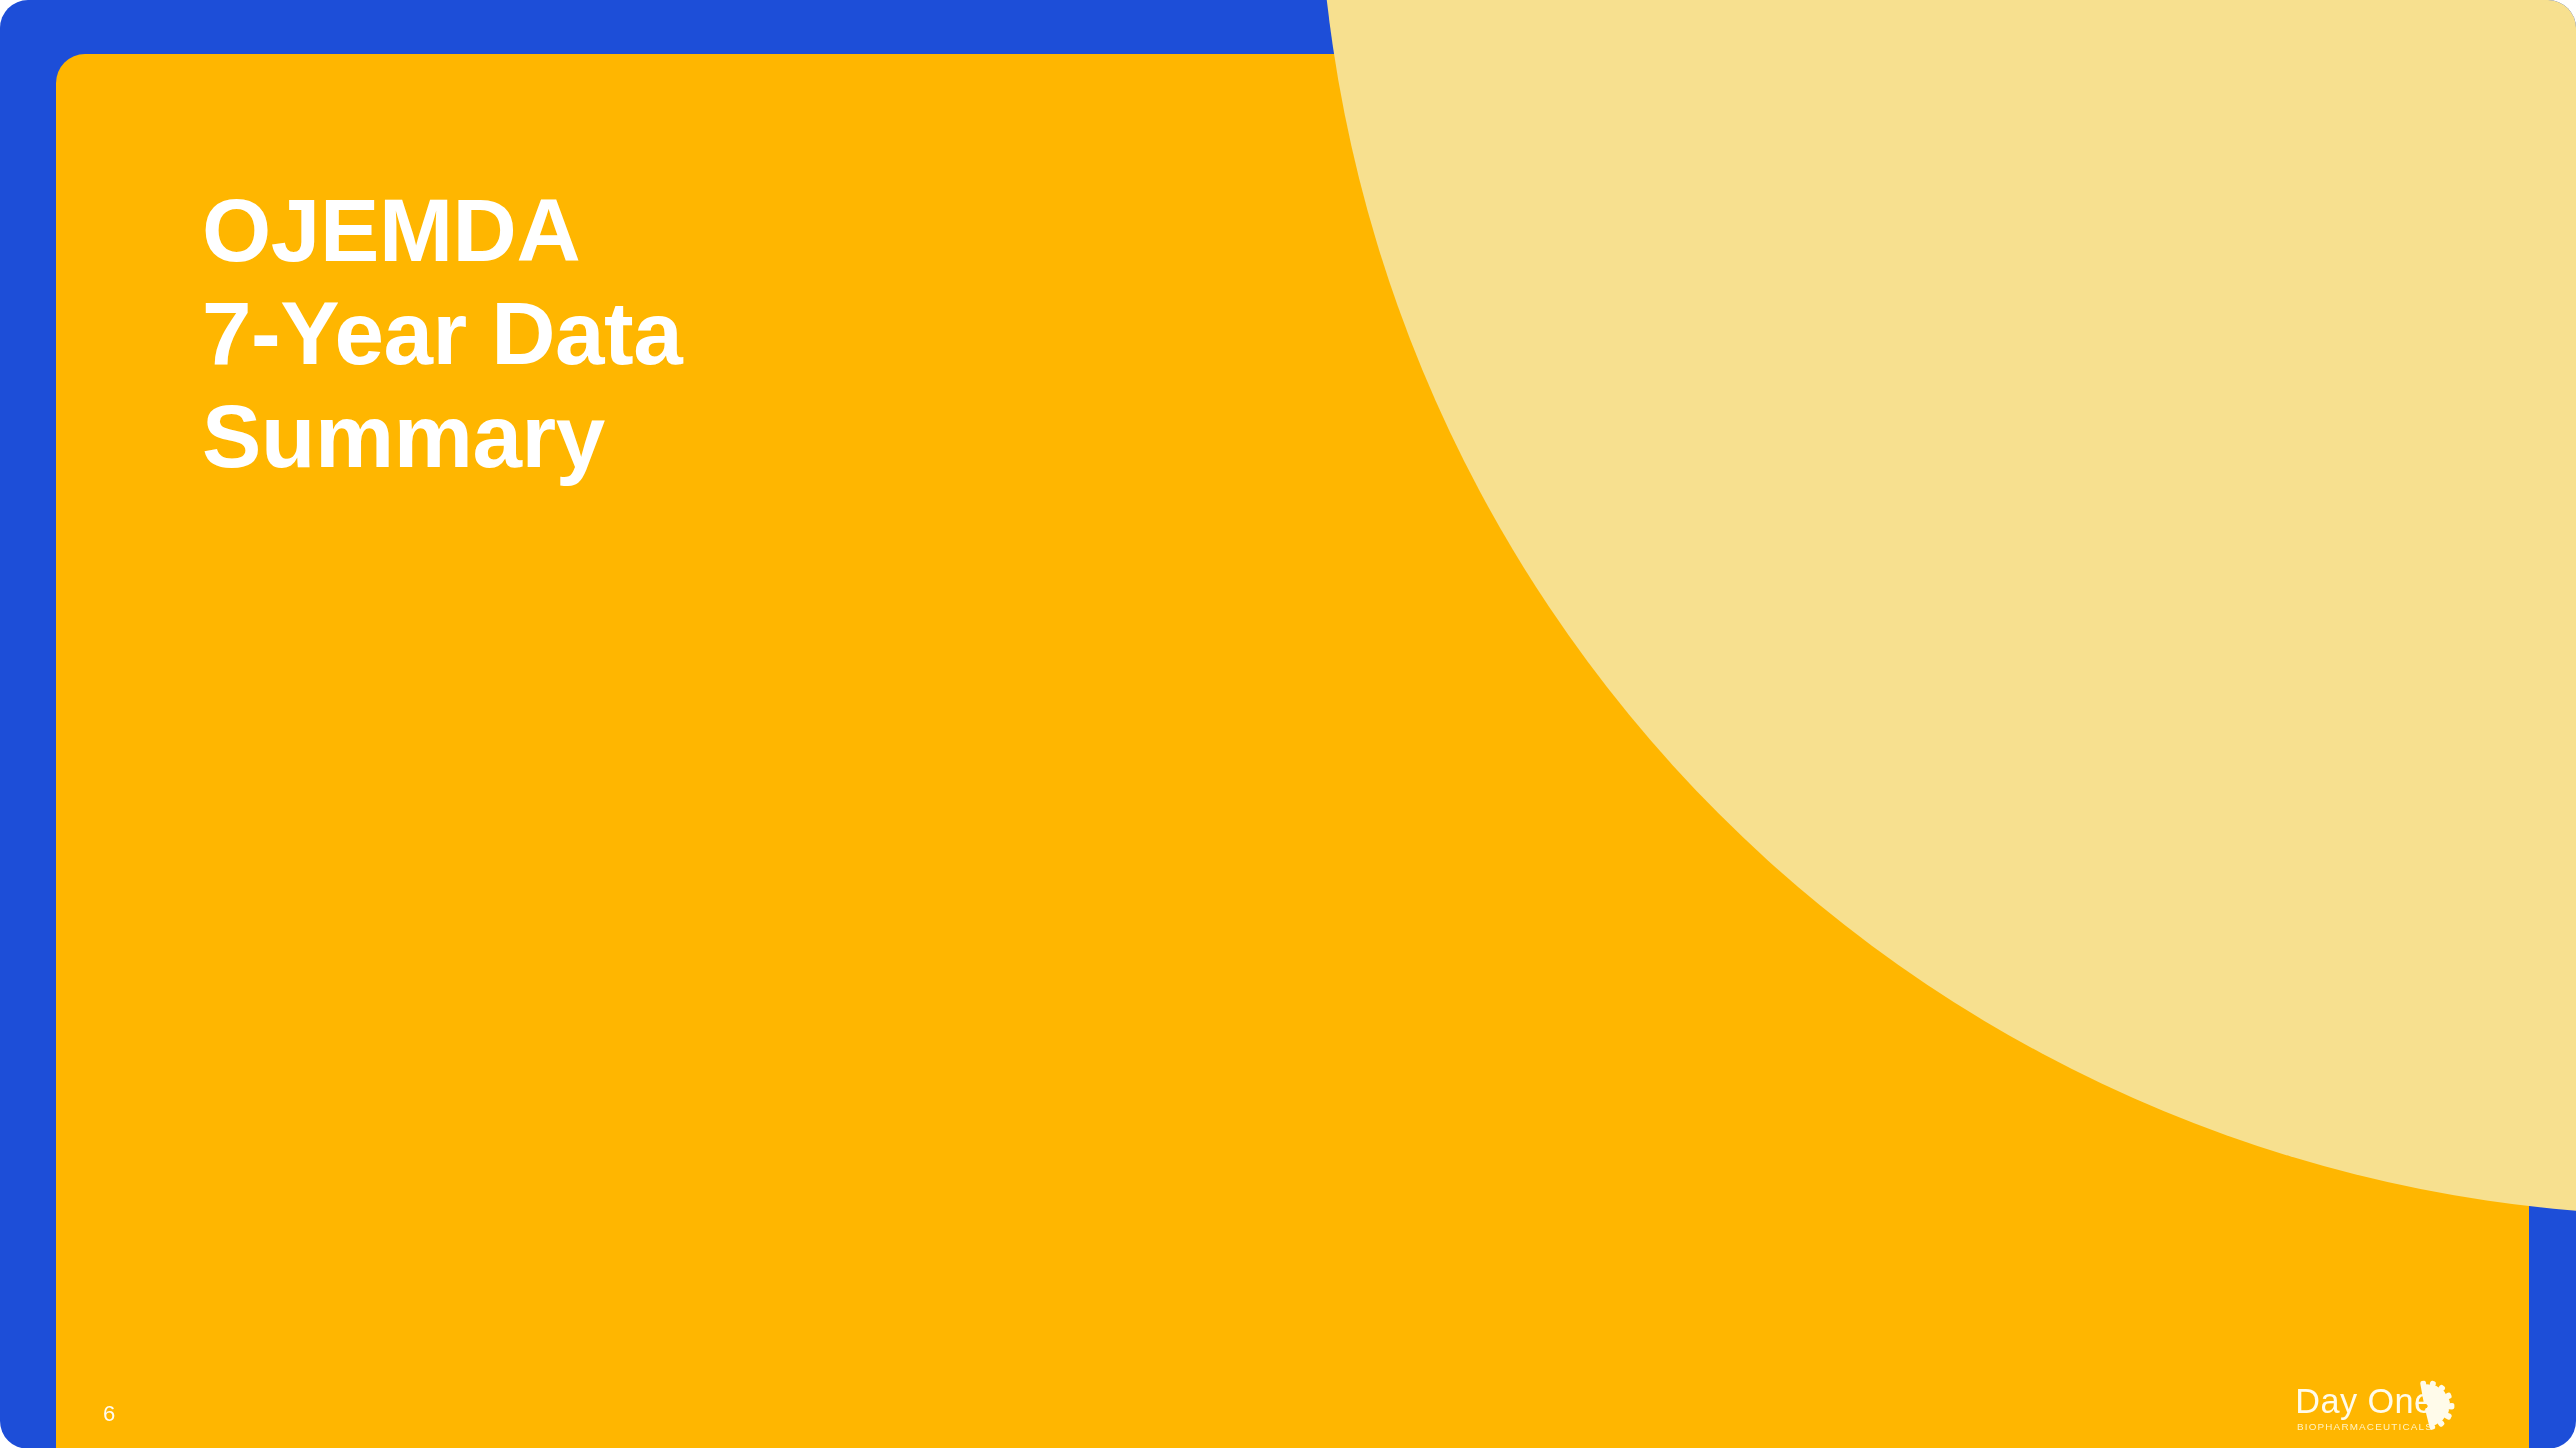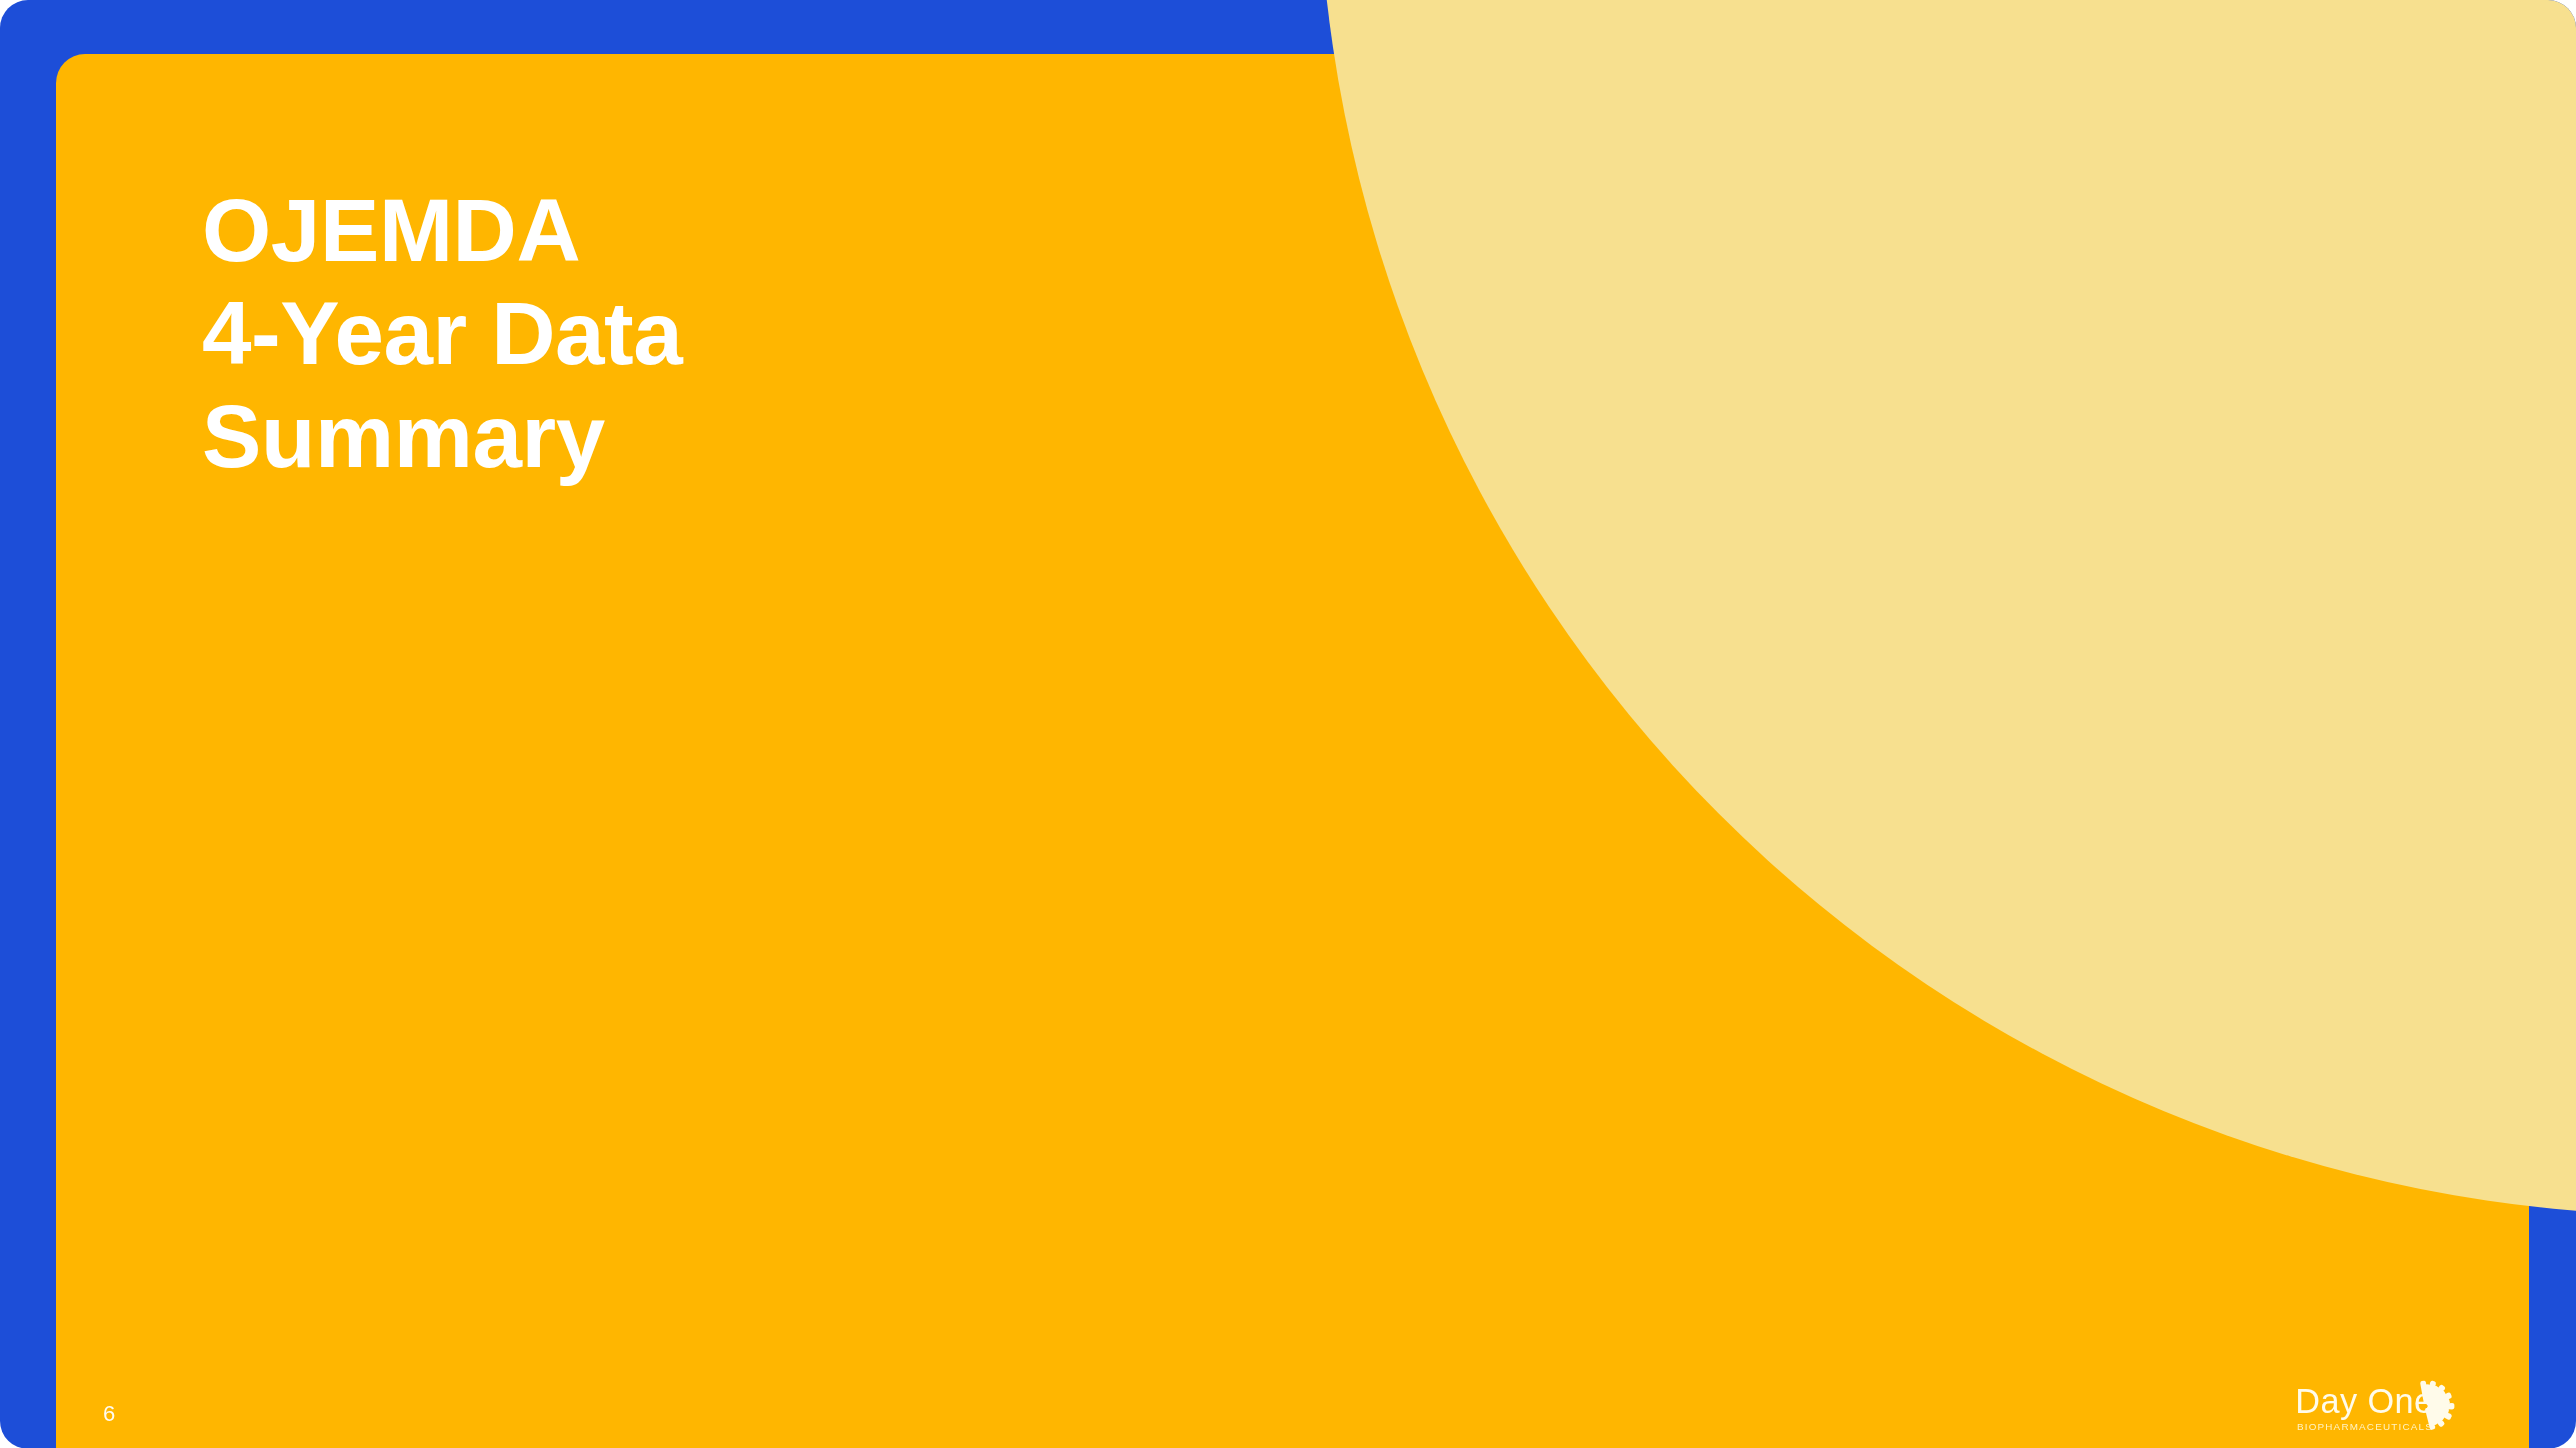--- a/index.html
+++ b/index.html
@@ -173,21 +173,21 @@
           <g transform="rotate(271)">
             <path d="M300,-18 L1440,-66 Q1470,-62 1470,-36 L1470,36 Q1470,62 1440,66 L300,18 Q288,0 300,-18 Z"></path>
           </g>
         </g>
       </g>
     </svg>
   </div>
 
   <div class="title-block">
     <span class="title-line">OJEMDA</span>
-    <span class="title-line">4-Year Data</span>
+    <span class="title-line">7-Year Data</span>
     <span class="title-line">Summary</span>
   </div>
 
 
   <div class="page-number">6</div>
 
   <div class="logo">
     <svg width="172" height="72" viewBox="0 0 200 84" xmlns="http://www.w3.org/2000/svg">
 
       <text x="0" y="56" font-family="Liberation Sans, sans-serif" font-size="40" font-weight="300" fill="#FFFBEA" letter-spacing="0.5">Day One</text>

